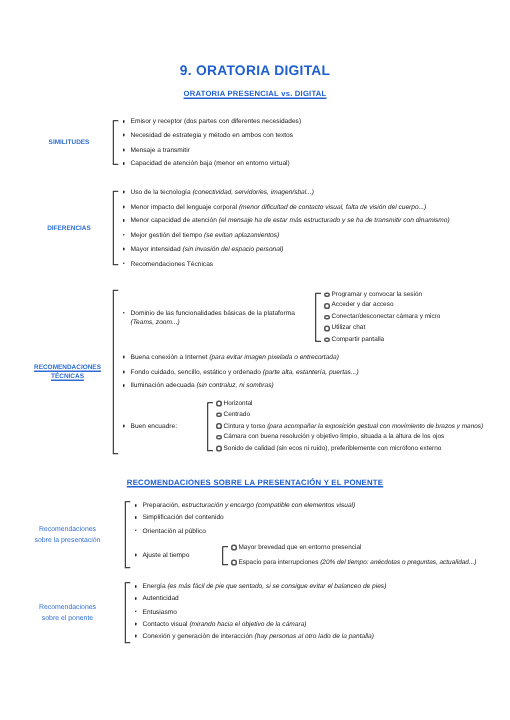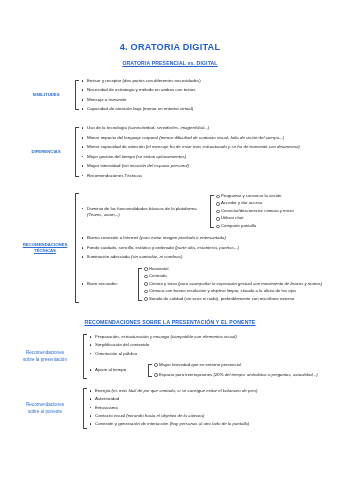--- a/index.html
+++ b/index.html
@@ -199,21 +199,21 @@
     padding-left: 10px;
     padding-right: 10px;
   }
   .blk-ponente .side-label { width: 70px; }
 </style>
 </head>
 <body>
 
 <div class="page">
 
-  <h1 class="doc-title">4. ORATORIA DIGITAL</h1>
+  <h1 class="doc-title">9. ORATORIA DIGITAL</h1>
   <h2 class="doc-subtitle">ORATORIA PRESENCIAL vs. DIGITAL</h2>
 
   <div class="row blk-similitudes">
     <div class="side-label">SIMILITUDES</div>
     <div class="brace"></div>
     <ul class="bul">
       <li>Emisor y receptor (dos partes con diferentes necesidades)</li>
       <li>Necesidad de estrategia y método en ambos con textos</li>
       <li>Mensaje a transmitir</li>
       <li>Capacidad de atención baja (menor en entorno virtual)</li>

